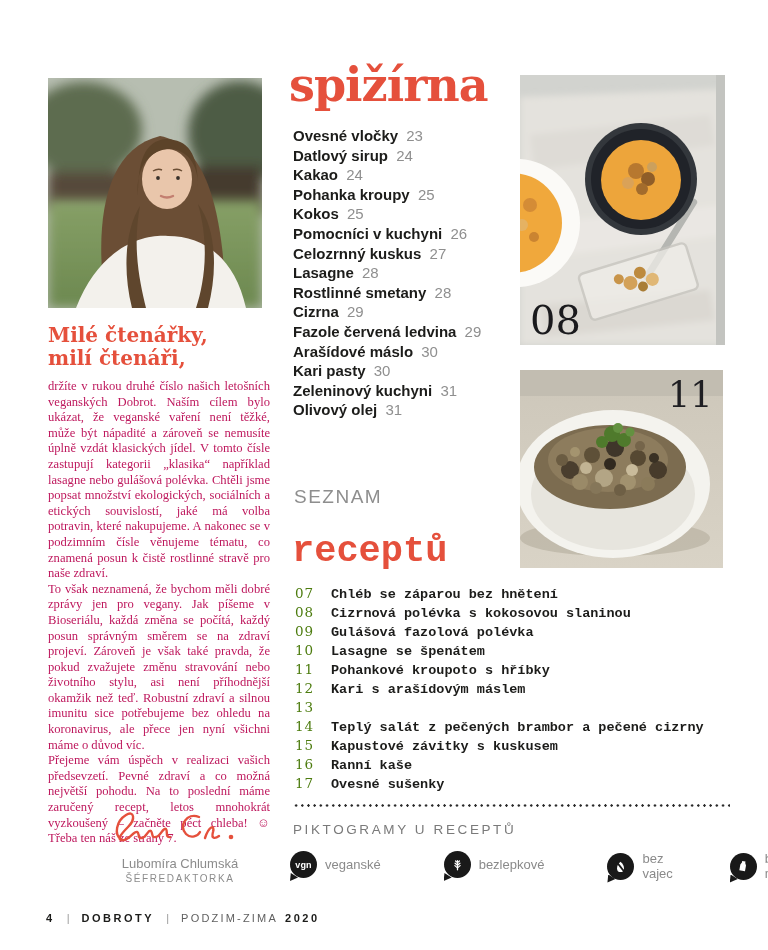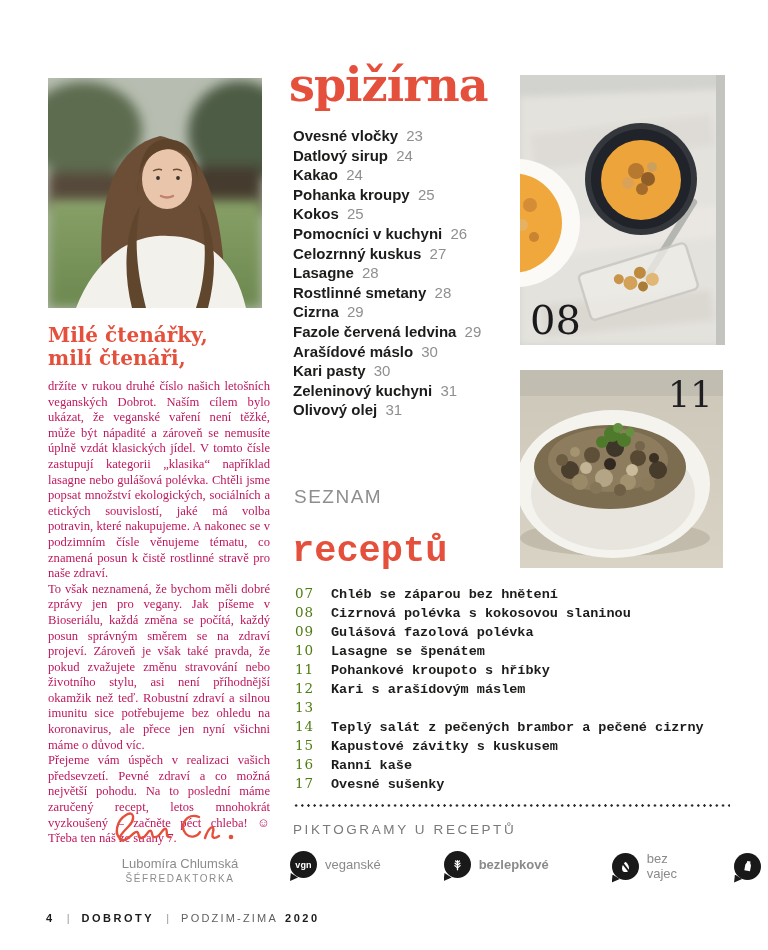--- a/index.html
+++ b/index.html
@@ -270,21 +270,21 @@
   <div id="picto-row">
 
       <div class="picto-item" style="margin-left: 0px;">
         <span class="picto-badge">
           <span class="badge-text">vgn</span>
           <span class="badge-glyph"></span>
         </span>
         <span class="picto-label">veganské</span>
       </div>
 
-      <div class="picto-item" style="margin-left: 63px; font-weight: bold;">
+      <div class="picto-item" style="margin-left: 63px;">
         <span class="picto-badge">
           <span class="badge-text"></span>
           <span class="badge-glyph">
             <svg viewBox="0 0 20 20" width="15" height="15">
               <g stroke="#fff" stroke-width="1.7" stroke-linecap="round" fill="none">
                 <path d="M10 17V5"></path>
                 <path d="M10 14.5 6.5 11.5M10 14.5 13.5 11.5M10 11 6.8 8.2M10 11 13.2 8.2M10 7.5 7.4 5.2M10 7.5 12.6 5.2"></path>
               </g>
             </svg>
           </span>

